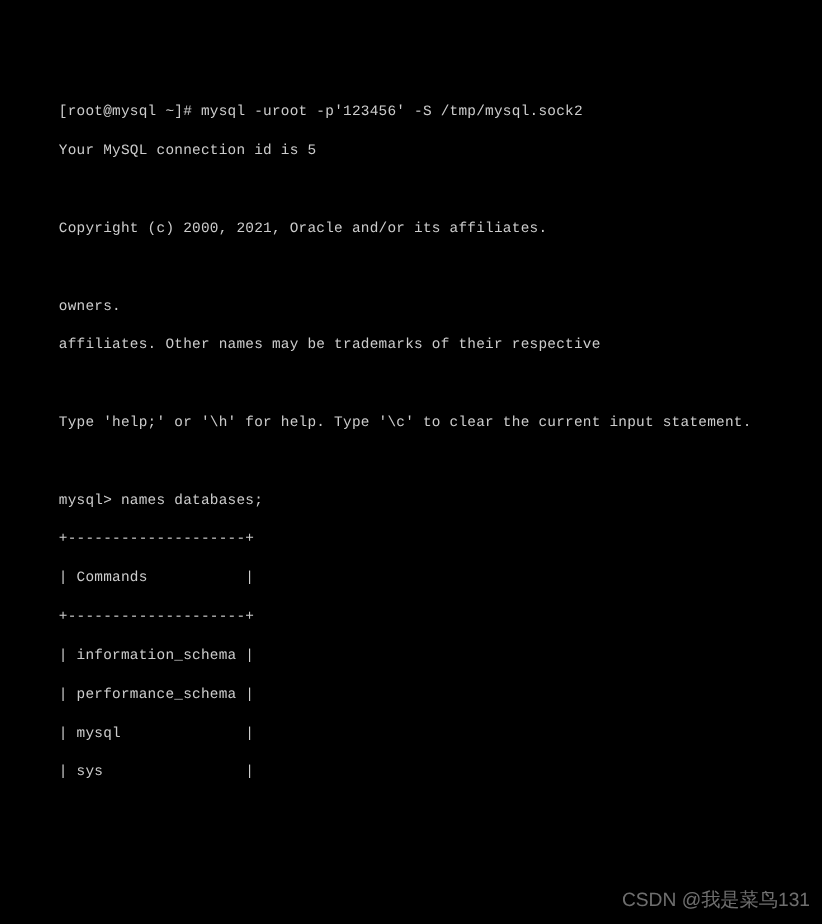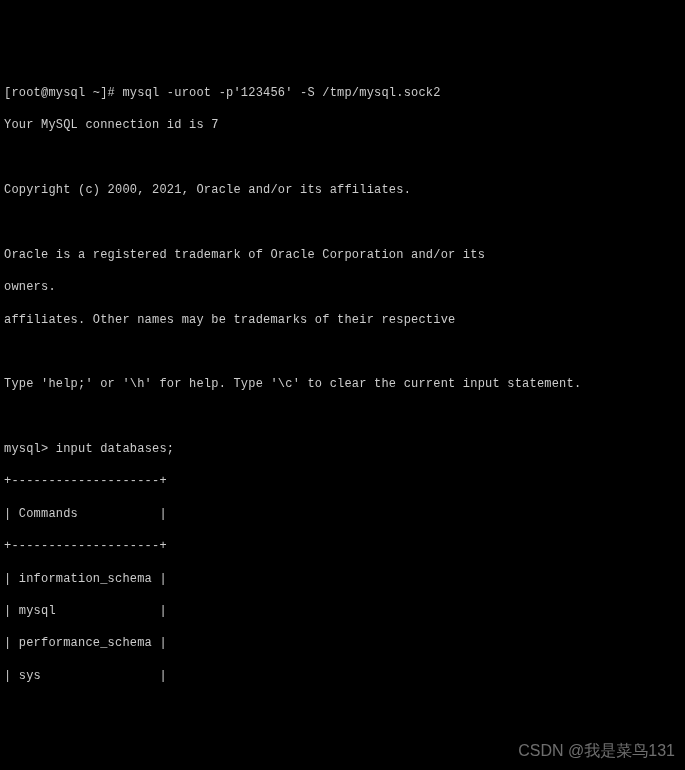--- a/index.html
+++ b/index.html
@@ -15,20 +15,21 @@
       line-height: 1.35;
       padding: 4px;
       width: 685px;
       height: 770px;
       overflow: hidden;
       position: relative;
       white-space: pre;
     }
     .line {
       display: block;
+      margin-left: 45px;
     }
     .watermark {
       position: absolute;
       right: 10px;
       bottom: 8px;
       color: rgba(200,200,200,0.55);
       font-family: sans-serif;
       font-size: 16px;
       pointer-events: none;
     }
@@ -36,37 +37,36 @@
       letter-spacing: 0.2px;
     }
   </style>
 </head>
 <body>
 
 
 
 <div class="term-output">
 <span class="line"><span>[root@mysql ~]# </span><span>mysql -uroot -p'123456' -S /tmp/mysql.sock2</span></span>
-<span class="line">Your MySQL connection id is 7</span>
+<span class="line">Your MySQL connection id is 5</span>
 <span class="line">&nbsp;</span>
 <span class="line">Copyright (c) 2000, 2021, Oracle and/or its affiliates.</span>
 <span class="line">&nbsp;</span>
-<span class="line">Oracle is a registered trademark of Oracle Corporation and/or its</span>
 <span class="line">owners.</span>
 <span class="line">affiliates. Other names may be trademarks of their respective</span>
 <span class="line">&nbsp;</span>
 <span class="line">Type 'help;' or '\h' for help. Type '\c' to clear the current input statement.</span>
 <span class="line">&nbsp;</span>
-<span class="line"><span>mysql&gt; </span><span>input databases;</span></span>
+<span class="line"><span>mysql&gt; </span><span>names databases;</span></span>
 <span class="line">+--------------------+</span>
 <span class="line">| Commands           |</span>
 <span class="line">+--------------------+</span>
 <span class="line">| information_schema |</span>
+<span class="line">| performance_schema |</span>
 <span class="line">| mysql              |</span>
-<span class="line">| performance_schema |</span>
 <span class="line">| sys                |</span>
 
 
 
 
 
 
 
 
 

